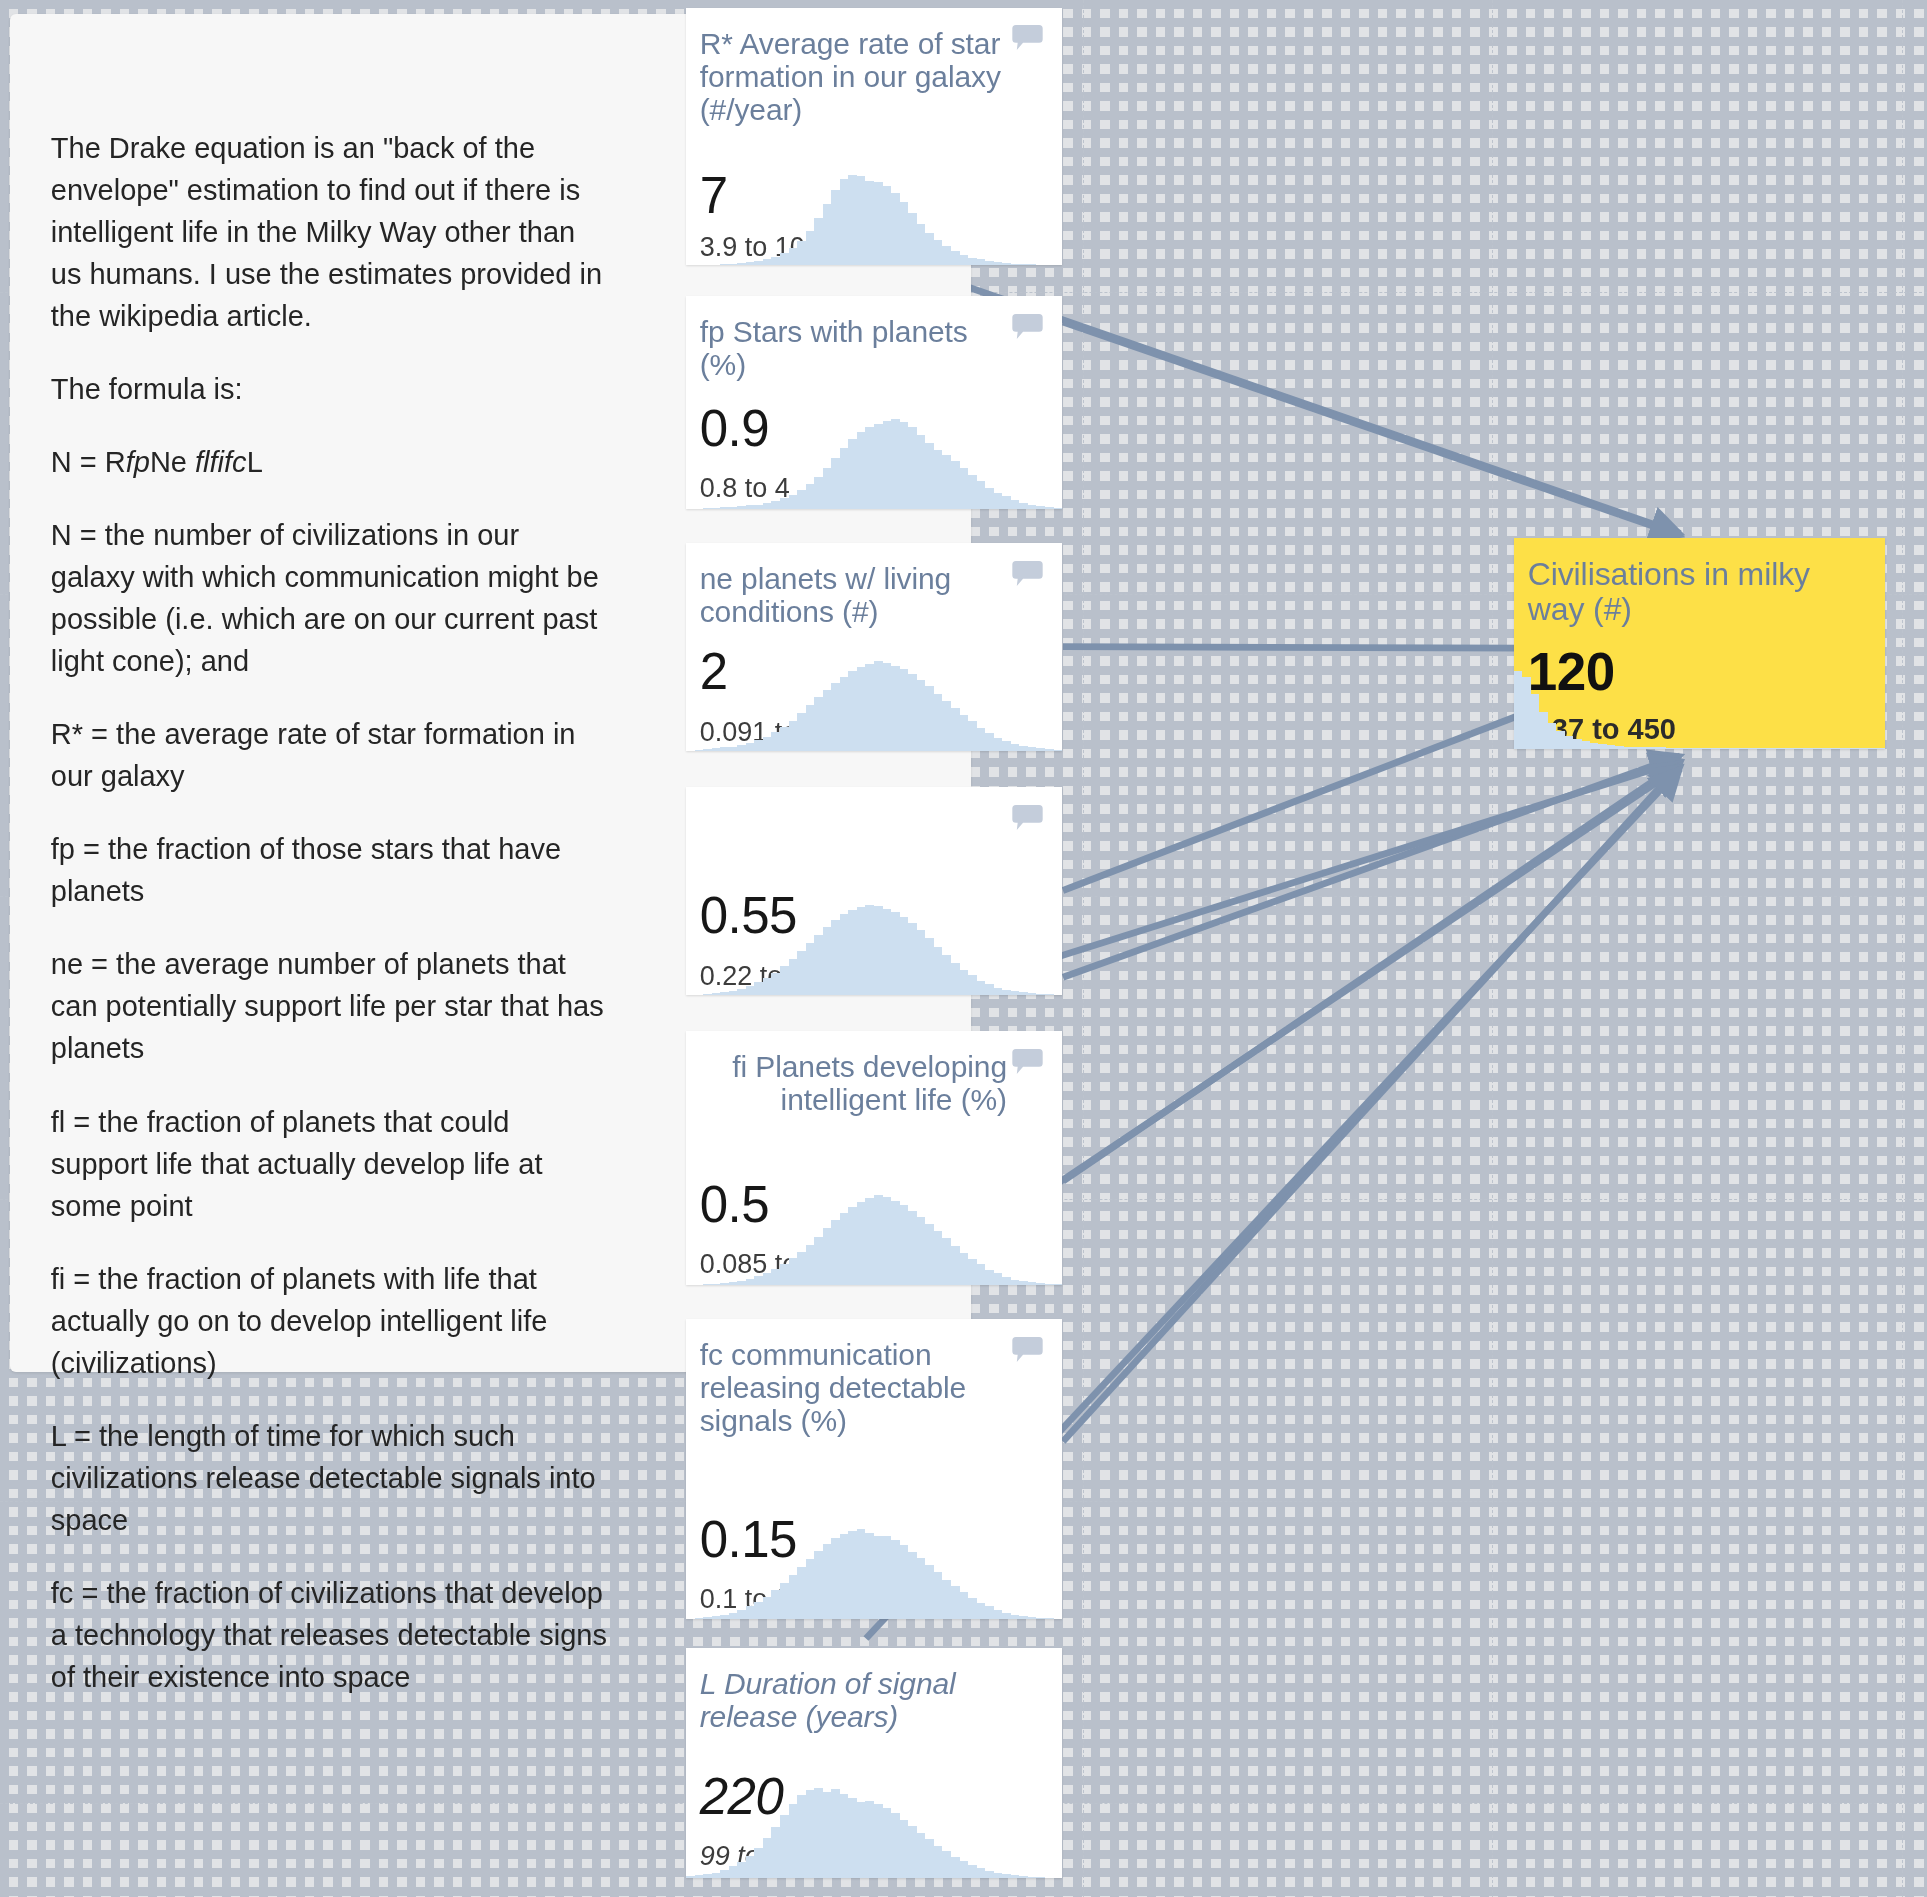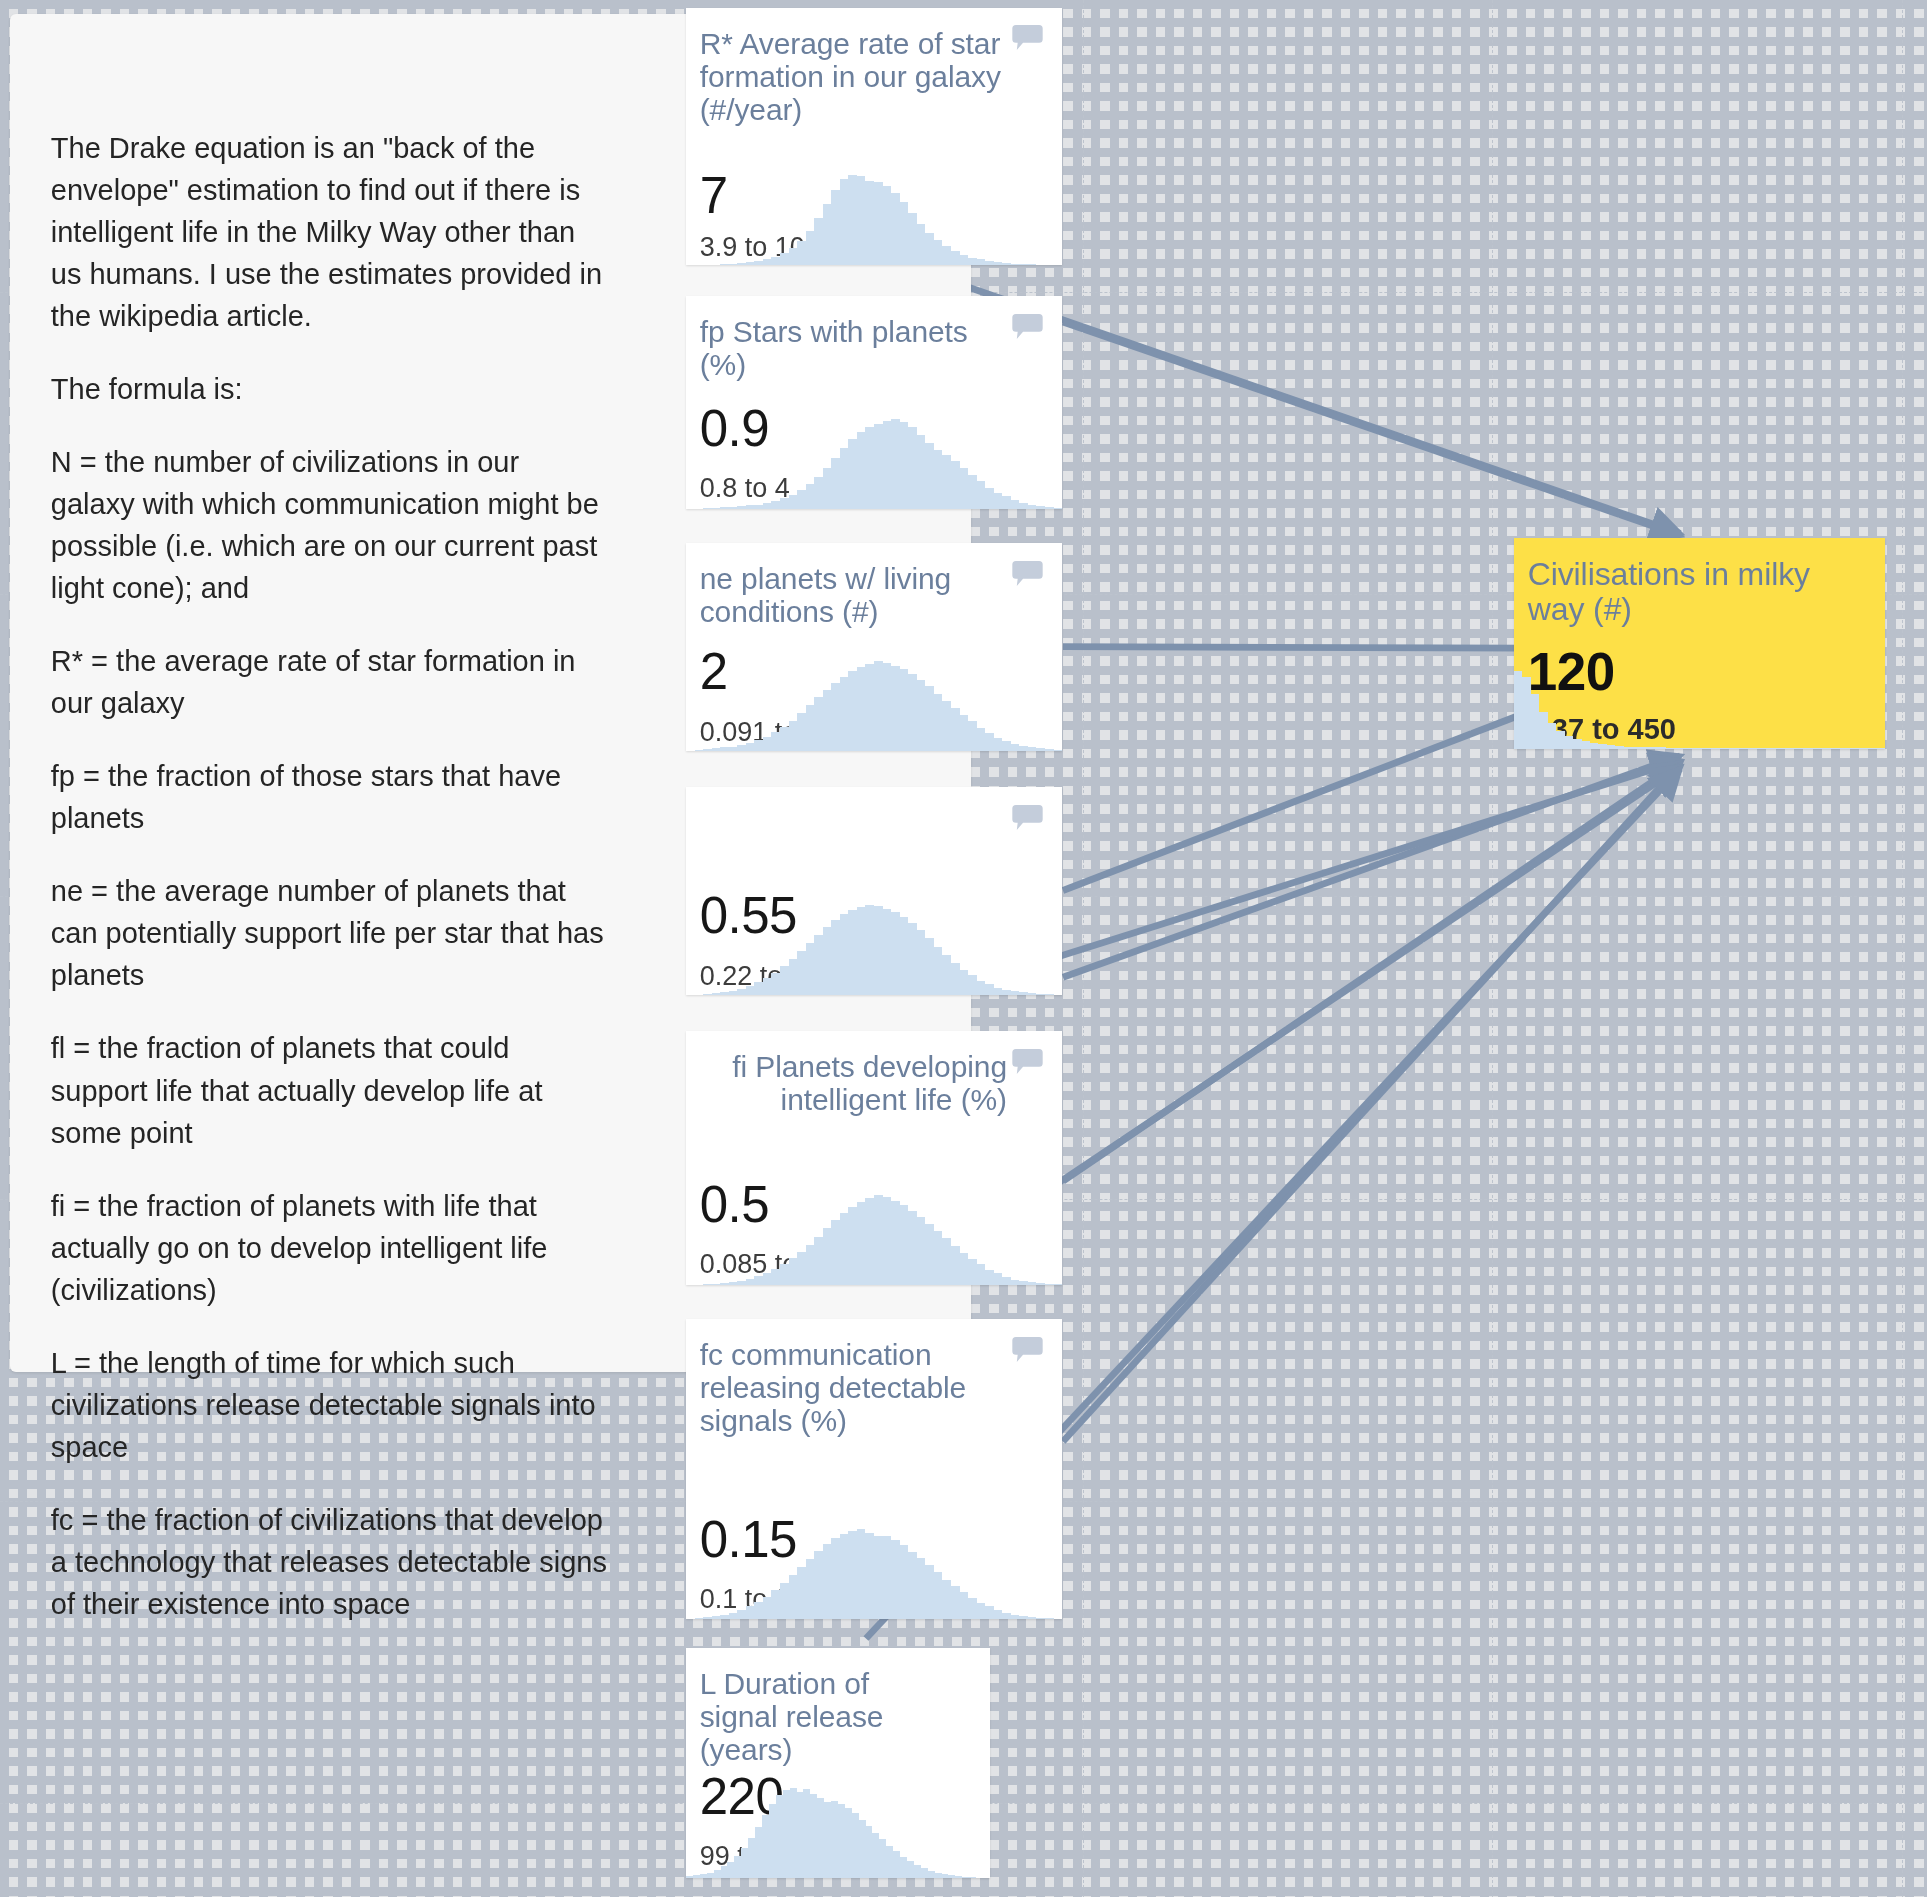--- a/index.html
+++ b/index.html
@@ -144,20 +144,21 @@
 </svg>
 
 <div id="info-panel">
   <button id="close-button">
     <span class="xglyph">×</span>
     <span>Close</span>
   </button>
   <div id="panel-body">
     <p>The Drake equation is an "back of the envelope" estimation to find out if there is intelligent life in the Milky Way other than us humans. I use the estimates provided in the wikipedia article.</p>
     <p>The formula is:</p>
+    <p class="formula"><span>N = R</span><i>fp</i><span>Ne </span><i>fl</i><i>fi</i><i>fc</i><span>L</span></p>
     <p>N = the number of civilizations in our galaxy with which communication might be possible (i.e. which are on our current past light cone); and</p>
     <p>R* = the average rate of star formation in our galaxy</p>
     <p>fp = the fraction of those stars that have planets</p>
     <p>ne = the average number of planets that can potentially support life per star that has planets</p>
     <p>fl = the fraction of planets that could support life that actually develop life at some point</p>
     <p>fi = the fraction of planets with life that actually go on to develop intelligent life (civilizations)</p>
     <p>L = the length of time for which such civilizations release detectable signals into space</p>
     <p>fc = the fraction of civilizations that develop a technology that releases detectable signs of their existence into space</p>
   </div>
 </div>
@@ -484,21 +485,21 @@
       <i style="height: 6.3px;"></i>
       <i style="height: 4.5px;"></i>
       <i style="height: 2.7px;"></i>
       <i style="height: 1.8px;"></i>
       <i style="height: 0.9px;"></i>
       <i style="height: 0.9px;"></i>
       <i style="height: 0px;"></i>
     </div>
 </div>
 
-<div class="node" id="node-6" style="left: 686px; top: 1648px; width: 304px; height: 230px; overflow: hidden;">
+<div class="node" id="node-6" style="left: 686px; top: 1648px; width: 376px; height: 230px; overflow: hidden; font-style: italic;">
   <div class="title">L Duration of signal release (years)</div>
   <div class="value" style="top:123px">220</div>
   <div class="range" style="top:195px">99 to 340</div>
   <div class="hist">
       <i style="height: 1.8px;"></i>
       <i style="height: 2.7px;"></i>
       <i style="height: 3.6px;"></i>
       <i style="height: 5.4px;"></i>
       <i style="height: 8px;"></i>
       <i style="height: 11.7px;"></i>

